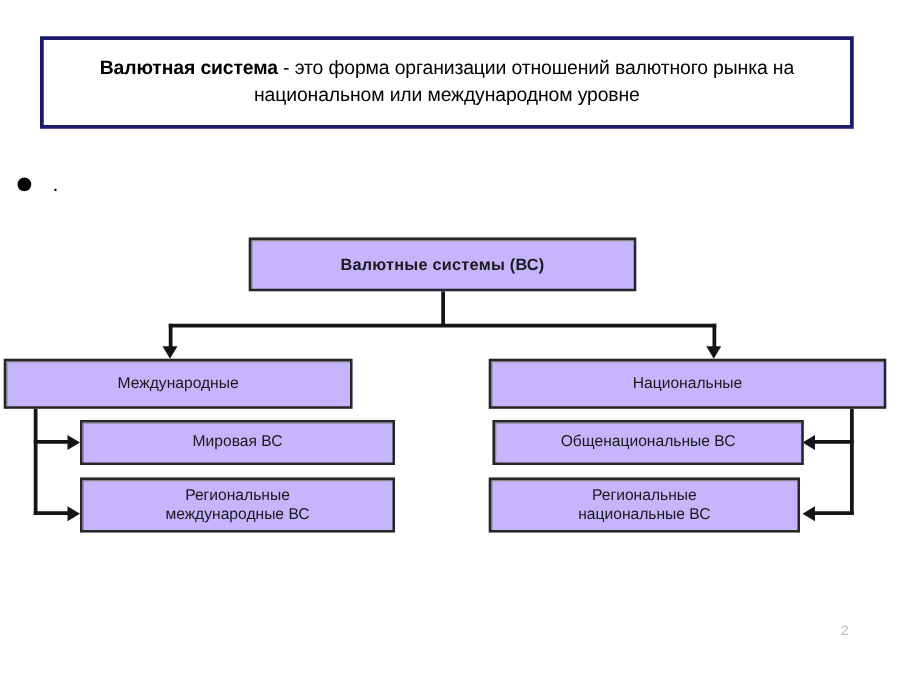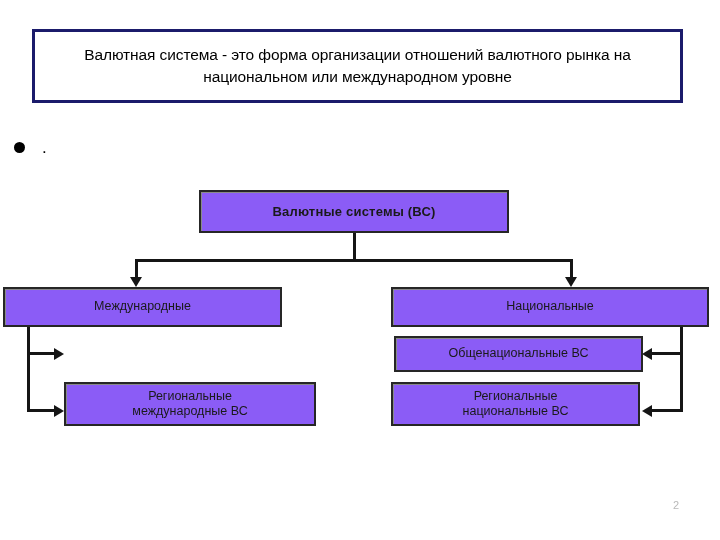--- a/index.html
+++ b/index.html
@@ -31,21 +31,21 @@
     justify-content: center;
   }
   #definition-text {
     font-size: 15.5px;
     line-height: 1.45;
     text-align: center;
     padding: 0 10px;
     letter-spacing: -0.1px;
   }
   #definition-text .lead {
-    font-weight: normal;
+    font-weight: bold;
   }
 
   
   #bullet-row {
     position: absolute;
     left: 14px;
     top: 139px;
     width: 200px;
     height: 22px;
   }
@@ -72,21 +72,21 @@
     position: absolute;
     left: 0px;
     top: 180px;
     width: 720px;
     height: 270px;
   }
 
   .node {
     position: absolute;
     box-sizing: border-box;
-    background: #8b5cf6;
+    background: #c4b5fd;
     border: 2px solid #262626;
     box-shadow: 1px 1px 0 #8a8a8a inset;
     display: flex;
     align-items: center;
     justify-content: center;
     text-align: center;
     font-size: 12.5px;
     color: #1a1a1a;
     z-index: 3;
   }
@@ -246,20 +246,23 @@
   </div>
 
   <div class="node" id="node-international">
     <span class="label">Международные</span>
   </div>
 
   <div class="node" id="node-national">
     <span class="label">Национальные</span>
   </div>
 
+  <div class="node" id="node-world">
+    <span class="label">Мировая ВС</span>
+  </div>
 
   <div class="node" id="node-regional-intl">
     <span class="label">Региональные
 международные ВС</span>
   </div>
 
   <div class="node" id="node-general-national">
     <span class="label">Общенациональные ВС</span>
   </div>
 

